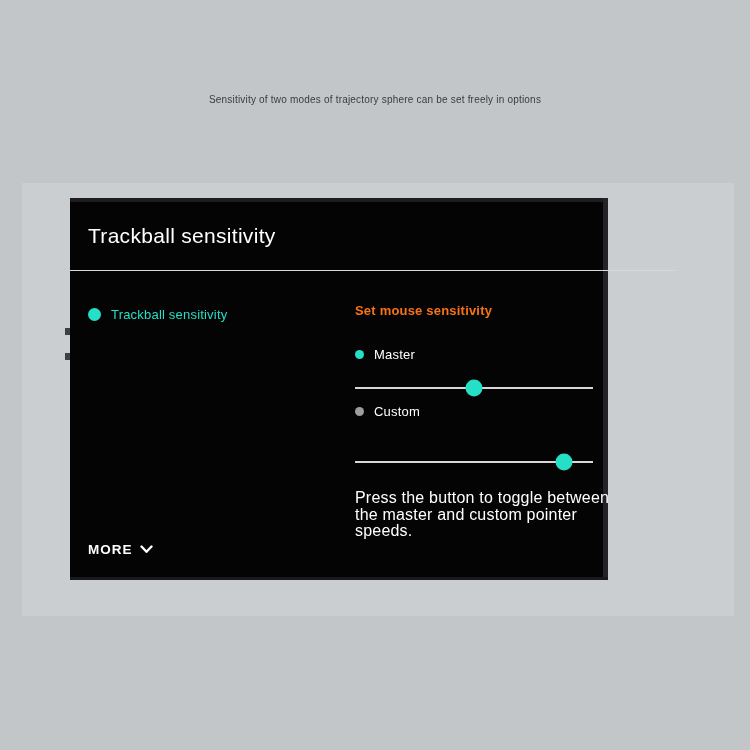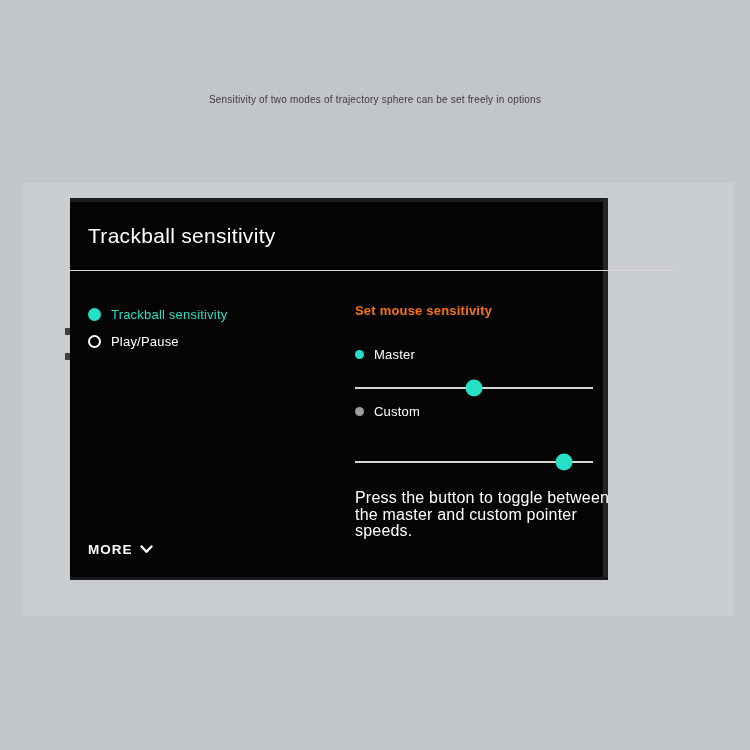--- a/index.html
+++ b/index.html
@@ -156,24 +156,20 @@
     <div class="notch notch-2"></div>
 
     <div class="panel-title">Trackball sensitivity</div>
     <div class="title-divider"></div>
 
     <div class="sidebar">
       <div class="side-item selected">
         <span class="radio"></span>
         <span class="side-label">Trackball sensitivity</span>
       </div>
-      <div class="side-item">
-        <span class="radio"></span>
-        <span class="side-label">Play/Pause</span>
-      </div>
     </div>
 
     <div class="content">
       <div class="content-heading">Set mouse sensitivity</div>
 
       <div class="slider-label-row row-master">
         <span class="bullet bullet-accent"></span>
         <span class="bullet-label">Master</span>
       </div>
       <div class="slider slider-master">

